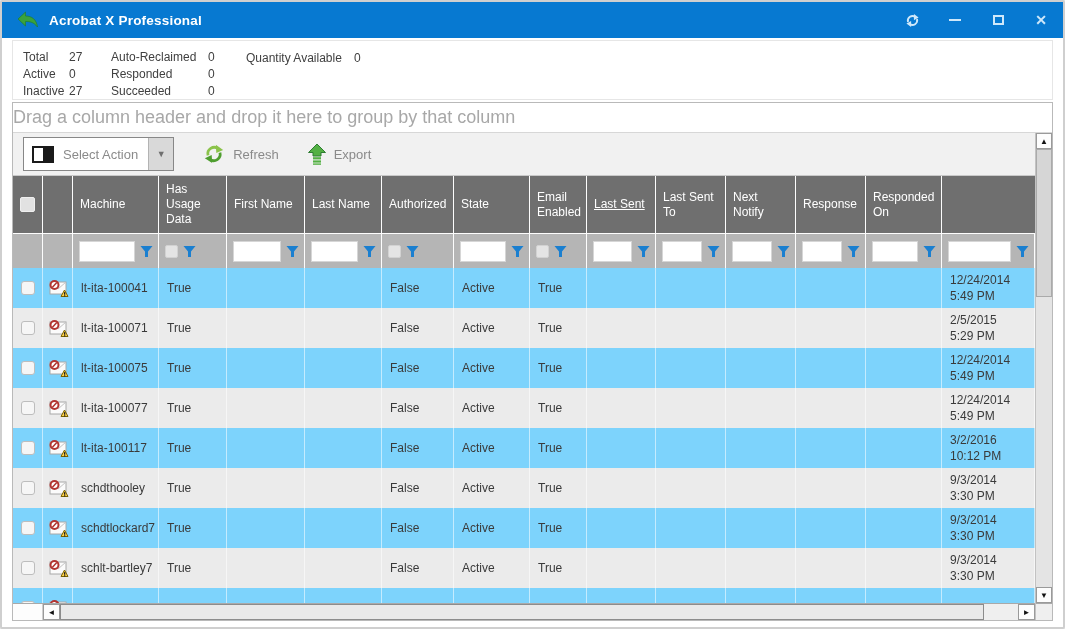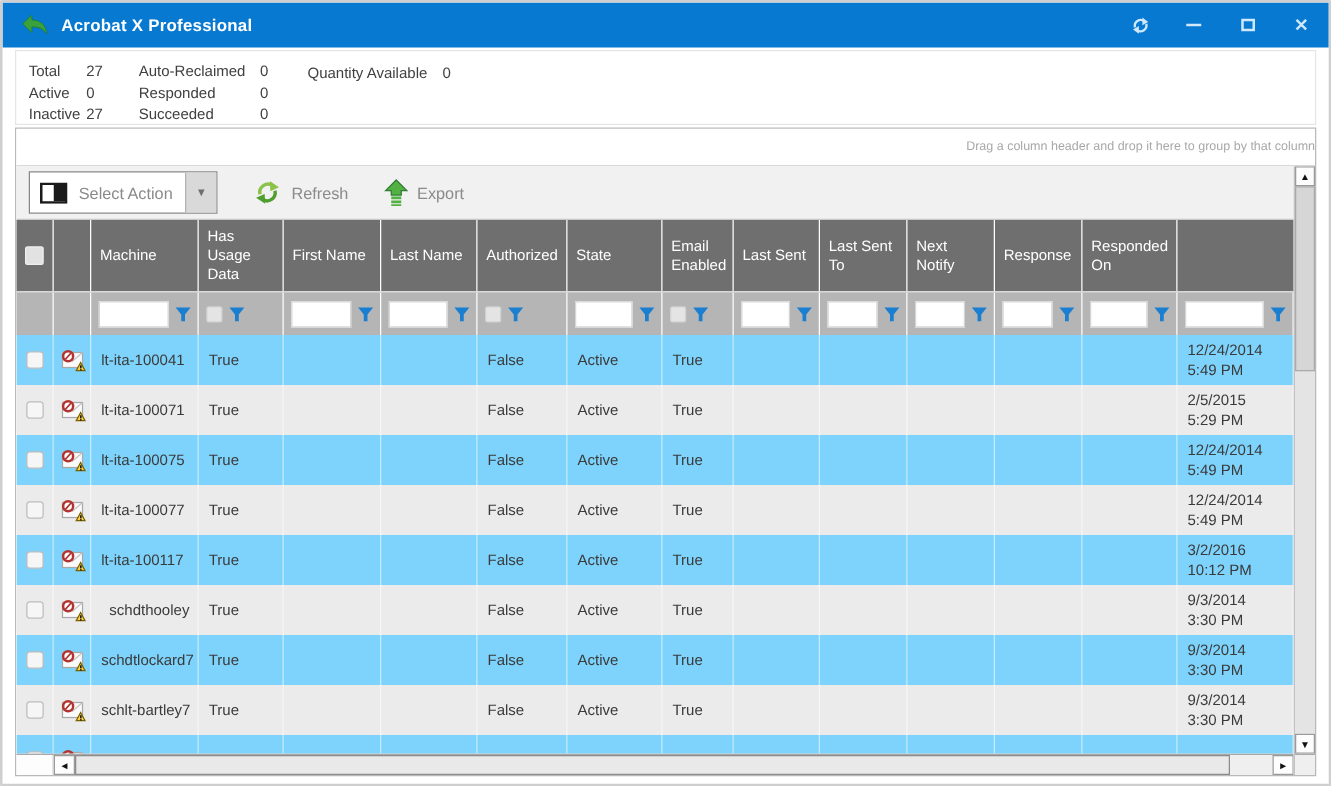--- a/index.html
+++ b/index.html
@@ -26,21 +26,21 @@
   .stat-label { display:inline-block; }
   .stat-value { display:inline-block; }
   .c1 .stat-label { width:46px; } .c1 .stat-value { width:30px; }
   .c2 .stat-label { width:97px; } .c2 .stat-value { width:30px; }
   .c3 .stat-label { width:108px; } .c3 .stat-value { width:20px; }
   .c2 { margin-left:12px; } .c3 { margin-left:8px; }
 
   
   .gridbox { margin:2px 10px 6px 10px; flex:1; border:1px solid #b9b9b9; display:flex; flex-direction:column; overflow:hidden; background:#fff; }
   .groupbar { height:30px; flex-shrink:0; background:#fff; border-bottom:1px solid #d7d7d7;
-              display:flex; align-items:center; justify-content:flex-end; color:#a8a8a8; font-size:10px; }
+              display:flex; align-items:center; justify-content:flex-start; color:#a8a8a8; font-size:18px; }
   .grid-body { flex:1; display:flex; overflow:hidden; }
   .grid-main { flex:1; display:flex; flex-direction:column; overflow:hidden; }
 
   
   .toolbar { height:43px; flex-shrink:0; background:#f1f1f1; border-bottom:1px solid #c9c9c9;
              display:flex; align-items:center; padding:0 10px; gap:28px; }
   .sel-action { display:flex; align-items:center; height:34px; background:#fff; border:1px solid #878787; cursor:default; }
   .sel-action-main { display:flex; align-items:center; gap:9px; padding:0 10px 0 8px; }
   .sel-action-label { color:#8a8a8a; font-size:13px; }
   .sel-action-drop { width:25px; height:100%; background:#d9d9d9; border-left:1px solid #b3b3b3;
@@ -212,21 +212,21 @@
             </div>
             <div class="hcell" style="width: 72px; flex-shrink: 0;">
               <span>Authorized</span>
             </div>
             <div class="hcell" style="width: 76px; flex-shrink: 0;">
               <span>State</span>
             </div>
             <div class="hcell" style="width: 57px; flex-shrink: 0;">
               <span>Email Enabled</span>
             </div>
-            <div class="hcell" style="width: 69px; flex-shrink: 0;">
+            <div class="hcell" style="width: 69px; flex-shrink: 0; text-decoration: underline;">
               <span>Last Sent</span>
             </div>
             <div class="hcell" style="width: 70px; flex-shrink: 0;">
               <span>Last Sent To</span>
             </div>
             <div class="hcell" style="width: 70px; flex-shrink: 0;">
               <span>Next Notify</span>
             </div>
             <div class="hcell" style="width: 70px; flex-shrink: 0;">
               <span>Response</span>
@@ -606,21 +606,21 @@
                 <svg width="22" height="21" viewBox="0 0 22 21">
     <rect x="3" y="4" width="16" height="12" fill="#fbfbfb" stroke="#a8a8a8"></rect>
     <path d="M3 4 L11 11 L19 4" fill="none" stroke="#c3c3c3"></path>
     <circle cx="7.5" cy="7" r="4" fill="#fff" stroke="#b23430" stroke-width="2"></circle>
     <path d="M5.2 9.6 L9.8 4.4" stroke="#b23430" stroke-width="1.5"></path>
     <polygon points="14,18.5 21,18.5 17.5,12" fill="#ffd24a" stroke="#7a6200"></polygon>
     <rect x="17" y="14.2" width="1.3" height="2.5" fill="#1c1c1c"></rect>
     <rect x="17" y="17.3" width="1.3" height="1.1" fill="#1c1c1c"></rect>
   </svg>
               </div>
-              <div class="rcell" style="width: 86px; flex-shrink: 0; justify-content: center;">
+              <div class="rcell" style="width: 86px; flex-shrink: 0;">
                 <span>schdthooley</span>
               </div>
               <div class="rcell" style="width: 68px; flex-shrink: 0;">
                 <span>True</span>
               </div>
               <div class="rcell" style="width: 78px; flex-shrink: 0;">
                 <span></span>
               </div>
               <div class="rcell" style="width: 77px; flex-shrink: 0;">
                 <span></span>

